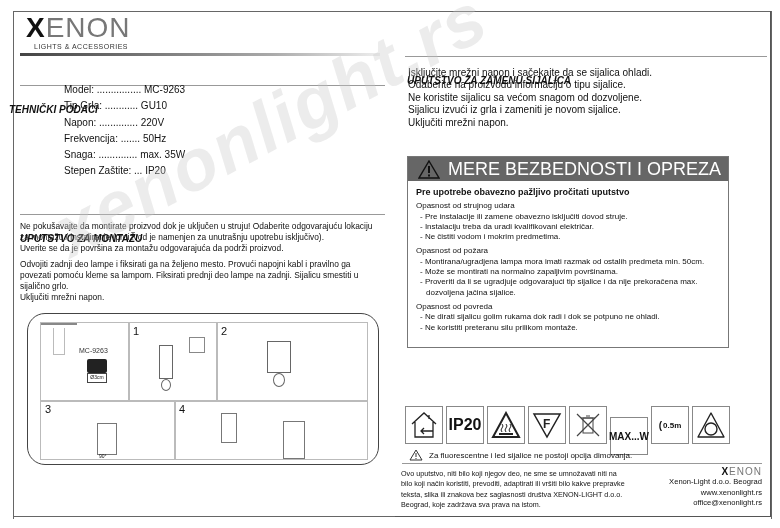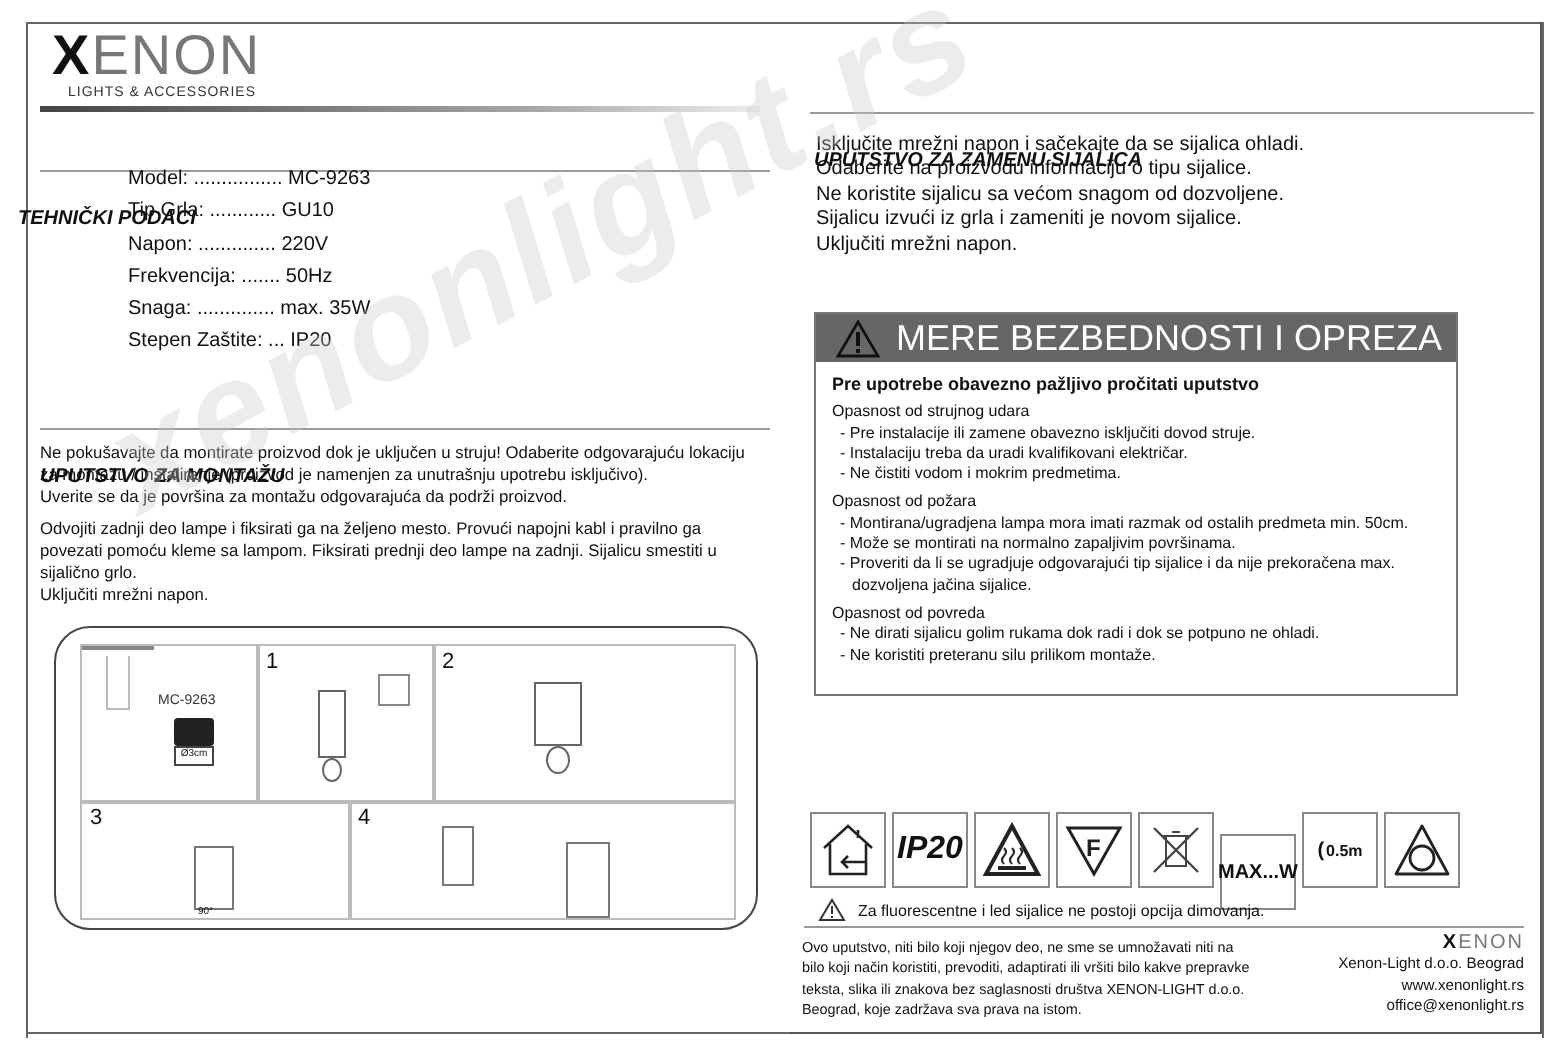--- a/index.html
+++ b/index.html
@@ -152,21 +152,21 @@
   </div>
 </div>
 
 <div class="icons">
   <div class="ico">
     <svg width="30" height="30" viewBox="0 0 30 30">
         <path d="M3 14 L15 3 L27 14 M6 12 V27 H24 V12 M20 5 V9" fill="none" stroke="#222" stroke-width="1.3"></path>
         <path d="M12 21 H24 M15 18 L12 21 L15 24" fill="none" stroke="#222" stroke-width="1.3"></path>
       </svg>
   </div>
-  <div class="ico" style="font-size:16px;font-style:italic;">IP20</div>
+  <div class="ico" style="font-size:16px;">IP20</div>
   <div class="ico">
     <svg width="30" height="28" viewBox="0 0 30 28">
         <path d="M15 2 L28 26 L2 26 Z" fill="none" stroke="#222" stroke-width="2"></path>
         <path d="M11 13 q2 2 0 4 q-2 2 0 4 M15 13 q2 2 0 4 q-2 2 0 4 M19 13 q2 2 0 4 q-2 2 0 4" fill="none" stroke="#222"></path>
         <rect x="8" y="22" width="14" height="2" fill="#222"></rect>
       </svg>
   </div>
   <div class="ico">
     <svg width="30" height="28" viewBox="0 0 30 28">
         <path d="M2 3 L28 3 L15 26 Z" fill="none" stroke="#222" stroke-width="1.5"></path>

